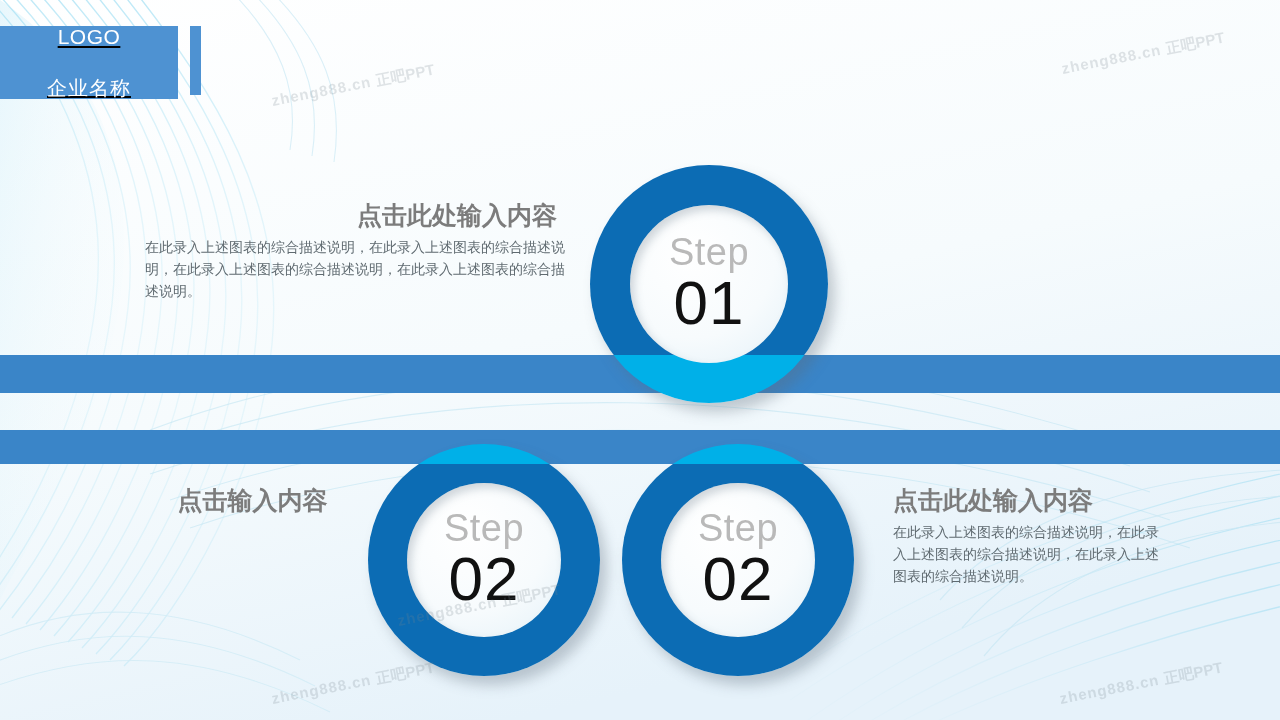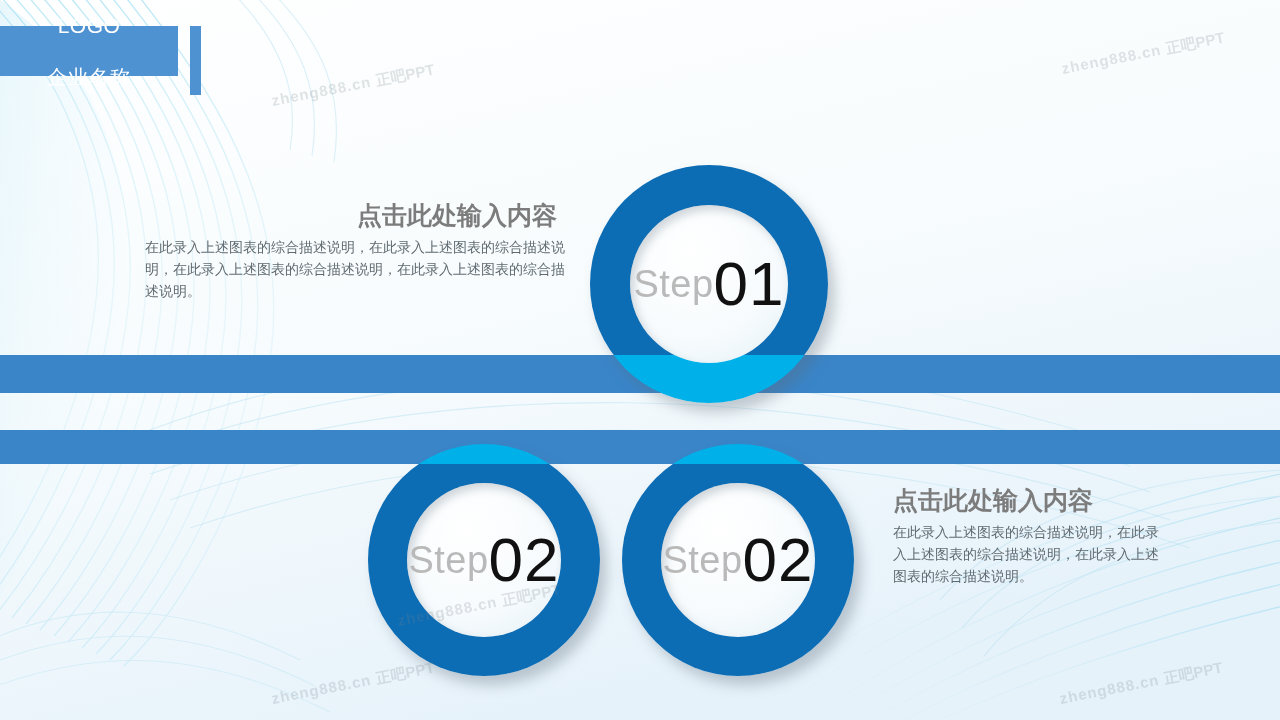--- a/index.html
+++ b/index.html
@@ -8,23 +8,23 @@
   #slide{
     position:relative;width:1280px;height:720px;overflow:hidden;
     background:linear-gradient(160deg,#ffffff 0%,#fbfdfe 30%,#f2f8fc 62%,#e9f4fb 100%);
   }
 
   
   .deco{position:absolute;inset:0;pointer-events:none;}
 
   
   #logo-box{
-    position:absolute;left:0;top:26px;width:178px;height:50px;
+    position:absolute;left:0;top:26px;width:178px;height:73px;
     background:#4e92d2;display:flex;flex-direction:column;
-    align-items:center;justify-content:center;line-height:1.12;
+    align-items:center;justify-content:flex-end;line-height:1.12;text-decoration:underline;
   }
   #logo-box .logo-main{color:#ffffff;font-size:21px;letter-spacing:.5px;}
   #logo-box .logo-sub{color:#ffffff;font-size:20px;letter-spacing:1px;margin-top:28px;}
   #logo-accent{position:absolute;left:190px;top:26px;width:11px;height:69px;background:#4e92d2;}
 
   
   .band{position:absolute;left:0;width:1280px;background:#3a85c8;}
   #band-top{top:355px;height:38px;}
   #band-bottom{top:430px;height:34px;}
 
@@ -32,21 +32,21 @@
   .step-circle{
     position:absolute;border-radius:50%;
     box-shadow:7px 9px 13px rgba(90,105,120,.34);
   }
   .ring-clip{position:absolute;inset:0;border-radius:50%;overflow:hidden;}
   .ring-seg{position:absolute;left:0;width:100%;}
   .inner-hole{
     position:absolute;border-radius:50%;
     background:radial-gradient(circle at 38% 30%,#ffffff 0%,#f7fbfd 58%,#e4f1f8 100%);
     box-shadow:inset 4px 5px 9px rgba(110,125,140,.30);
-    display:flex;align-items:center;justify-content:center;
+    display:flex;flex-direction:column;align-items:center;justify-content:center;
   }
   .step-word{color:#b9b9b9;font-size:38px;line-height:1;letter-spacing:.5px;}
   .step-num{color:#111111;font-size:62px;line-height:1.02;letter-spacing:1px;}
 
   
   #circle-01{left:590px;top:165px;width:238px;height:238px;}
   #circle-01 .inner-hole{left:40px;top:40px;width:158px;height:158px;}
   
   #circle-02{left:368px;top:444px;width:232px;height:232px;}
   #circle-02 .inner-hole{left:39px;top:39px;width:154px;height:154px;}
@@ -194,20 +194,21 @@
       <span class="step-num">02</span>
     </div>
   </div>
 
   <div id="block-1">
     <div class="txt-title">点击此处输入内容</div>
     <div class="txt-body">在此录入上述图表的综合描述说明，在此录入上述图表的综合描述说明，在此录入上述图表的综合描述说明，在此录入上述图表的综合描述说明。</div>
   </div>
 
   <div id="block-2">
+    <div class="txt-title">点击输入内容</div>
   </div>
 
   <div id="block-3">
     <div class="txt-title">点击此处输入内容</div>
     <div class="txt-body">在此录入上述图表的综合描述说明，在此录入上述图表的综合描述说明，在此录入上述图表的综合描述说明。</div>
   </div>
 
   <div class="wm" style="left:272px;top:92px;">
     <span>zheng888.cn</span>
     <span class="wmc">正吧PPT</span>

